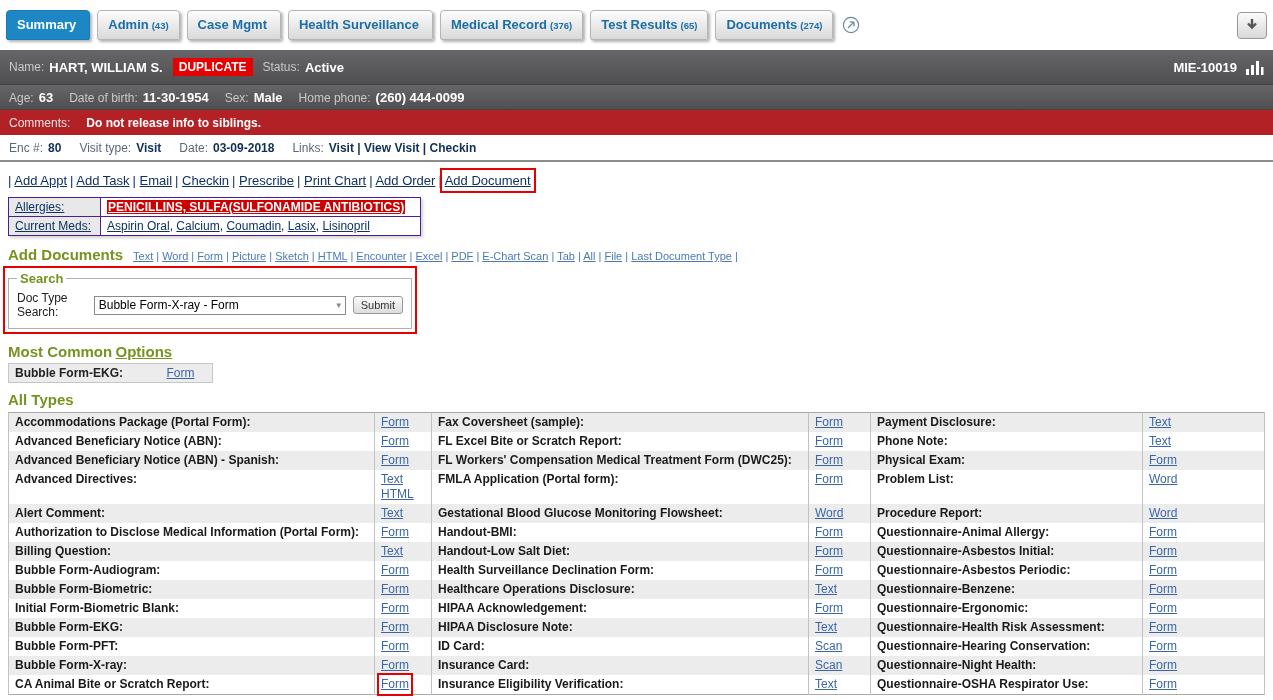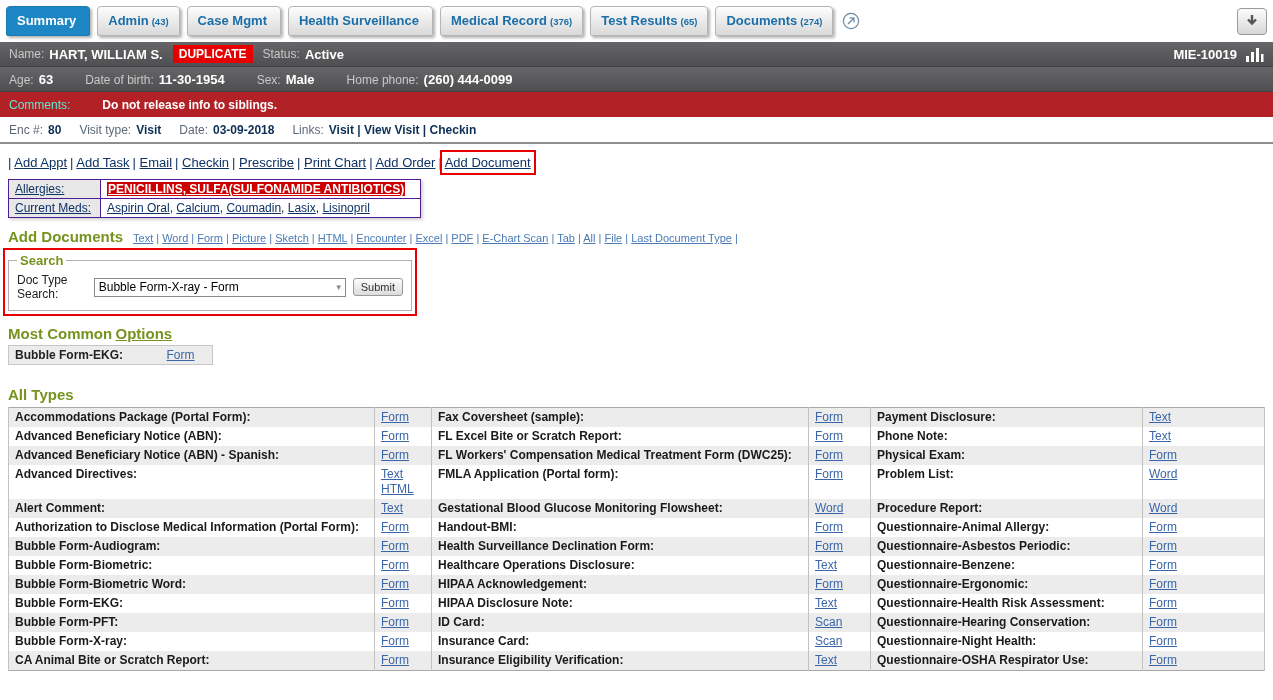--- a/index.html
+++ b/index.html
@@ -5,49 +5,49 @@
   * { box-sizing: border-box; }
   html, body { margin: 0; padding: 0; }
   body {
     width: 1273px; height: 700px; overflow: hidden;
     font-family: "Liberation Sans", sans-serif; font-size: 12px;
     background: #fff; color: #222;
   }
   a { cursor: pointer; text-decoration: underline; }
 
   
-  .tabbar { height: 42px; background: #fff; display: flex; align-items: center; justify-content: space-between; padding: 0 6px; }
+  .tabbar { height: 50px; background: #fff; display: flex; align-items: center; justify-content: space-between; padding: 0 6px; }
   .tabs { display: flex; align-items: center; gap: 7px; }
   .tab {
     background: linear-gradient(#fdfdfd, #d9d9d9); border: 1px solid #b5b5b5;
     border-radius: 4px 4px 2px 2px; padding: 6px 10px 7px;
     color: #1b6ea8; font-weight: bold; font-size: 13px; cursor: pointer; white-space: nowrap;
     box-shadow: 2px 2px 3px rgba(0,0,0,0.30);
   }
   .tab.active { background: #1c87c4; color: #fff; border-color: #1a7ab2; }
   .tab .cnt { font-size: 9.5px; margin-left: 3px; font-weight: bold; }
   .circ-icon { display: inline-flex; align-items: center; margin-left: 2px; cursor: pointer; }
   .dl-btn {
     width: 30px; height: 27px; background: linear-gradient(#fbfbfb, #d8d8d8);
     border: 1px solid #999; border-radius: 4px; display: flex; align-items: center; justify-content: center; cursor: pointer;
   }
 
   
   .pbar { background: linear-gradient(#666668, #4f4f51); color: #fff; display: flex; align-items: center; padding: 0 9px; font-size: 12px; }
-  .pbar.r1 { height: 25px; border-bottom: 1px solid #434345; text-align: right; }
-  .pbar.r2 { height: 25px; border-bottom: 1px solid #434345; gap: 16px; }
+  .pbar.r1 { height: 35px; border-bottom: 1px solid #434345; text-align: right; }
+  .pbar.r2 { height: 25px; border-bottom: 1px solid #434345; }
   .lbl { color: #c9c9c9; margin-right: 5px; }
   .val { color: #fff; font-weight: bold; font-size: 13px; }
   .grp { display: inline-flex; align-items: baseline; margin-right: 16px; }
   .dup { background: #e60000; color: #fff; font-weight: bold; padding: 2px 6px; margin: 0 10px; font-size: 12px; }
   .mrn { margin-left: auto; margin-right: 8px; }
   .chart-icon { display: inline-flex; align-items: center; cursor: pointer; }
 
   .cbar { background: #b22126; height: 25px; display: flex; align-items: center; padding: 0 9px; }
-  .cbar .clbl { color: #5eead4; margin-right: 32px; }
+  .cbar .clbl { color: #e5e5e5; margin-right: 16px; }
   .cbar .cval { color: #fff; font-weight: bold; }
 
   .ebar { background: #fff; height: 27px; display: flex; align-items: center; padding: 0 9px; border-bottom: 2px solid #8d8d8d; }
   .ebar .grp { margin-right: 18px; }
   .elbl { color: #5a6878; margin-right: 5px; }
   .eval { color: #0e2f55; font-weight: bold; }
   .elink { color: #0e2f55; font-weight: bold; text-decoration: none; }
   .el:not(:first-child)::before { content: " | "; color: #0e2f55; font-weight: bold; }
 
   
@@ -91,21 +91,21 @@
 
   .mch { margin: 2px 0 3px; }
   .mch .h-olive, .h-olive { color: #75931e; font-size: 15px; font-weight: bold; }
   .mch a.h-olive { text-decoration: underline; }
   .mc-table { border-collapse: collapse; border: 1px solid #c6c6c6; margin-bottom: 4px; }
   .mc-table td { padding: 2px 6px; background: #ececec; font-size: 12px; }
   .mc-table td.mc-name { font-weight: bold; width: 152px; }
   .mc-table td.mc-link { width: 52px; }
   .mc-table a, .doc-link { color: #3a66a8; }
 
-  .ath { margin: 21px 0 4px; }
+  .ath { margin: 8px 0 4px; }
   .at-table { border-collapse: collapse; width: 100%; table-layout: fixed; border: 1px solid #a8a8a8; font-size: 12px; }
   .at-table td { border-left: 1px solid #c2c2c2; border-right: 1px solid #c2c2c2; padding: 2px 6px; vertical-align: top; line-height: 1.25; }
   .at-table td.name { font-weight: bold; color: #1a1a1a; }
   .at-table tbody tr:nth-child(odd) td { background: #ececec; }
   .at-table a { display: block; width: max-content; color: #3a66a8; }
   .at-table tbody tr:nth-child(14) td:nth-child(2) a { outline: 2px solid #e60000; outline-offset: 2px; }
 </style>
 </head>
 <body>
 
@@ -333,20 +333,34 @@
           <td class="name">Handout-BMI:</td>
           <td class="lcell">
             <a href="#" class="doc-link">Form</a>
           </td>
           <td class="name">Questionnaire-Animal Allergy:</td>
           <td class="lcell">
             <a href="#" class="doc-link">Form</a>
           </td>
         </tr>
         <tr>
+          <td class="name">Billing Question:</td>
+          <td class="lcell">
+            <a href="#" class="doc-link">Text</a>
+          </td>
+          <td class="name">Handout-Low Salt Diet:</td>
+          <td class="lcell">
+            <a href="#" class="doc-link">Form</a>
+          </td>
+          <td class="name">Questionnaire-Asbestos Initial:</td>
+          <td class="lcell">
+            <a href="#" class="doc-link">Form</a>
+          </td>
+        </tr>
+        <tr>
           <td class="name">Bubble Form-Audiogram:</td>
           <td class="lcell">
             <a href="#" class="doc-link">Form</a>
           </td>
           <td class="name">Health Surveillance Declination Form:</td>
           <td class="lcell">
             <a href="#" class="doc-link">Form</a>
           </td>
           <td class="name">Questionnaire-Asbestos Periodic:</td>
           <td class="lcell">
@@ -361,21 +375,21 @@
           <td class="name">Healthcare Operations Disclosure:</td>
           <td class="lcell">
             <a href="#" class="doc-link">Text</a>
           </td>
           <td class="name">Questionnaire-Benzene:</td>
           <td class="lcell">
             <a href="#" class="doc-link">Form</a>
           </td>
         </tr>
         <tr>
-          <td class="name">Bubble Form-Biometric Word:</td>
+          <td class="name">Initial Form-Biometric Blank:</td>
           <td class="lcell">
             <a href="#" class="doc-link">Form</a>
           </td>
           <td class="name">HIPAA Acknowledgement:</td>
           <td class="lcell">
             <a href="#" class="doc-link">Form</a>
           </td>
           <td class="name">Questionnaire-Ergonomic:</td>
           <td class="lcell">
             <a href="#" class="doc-link">Form</a>

